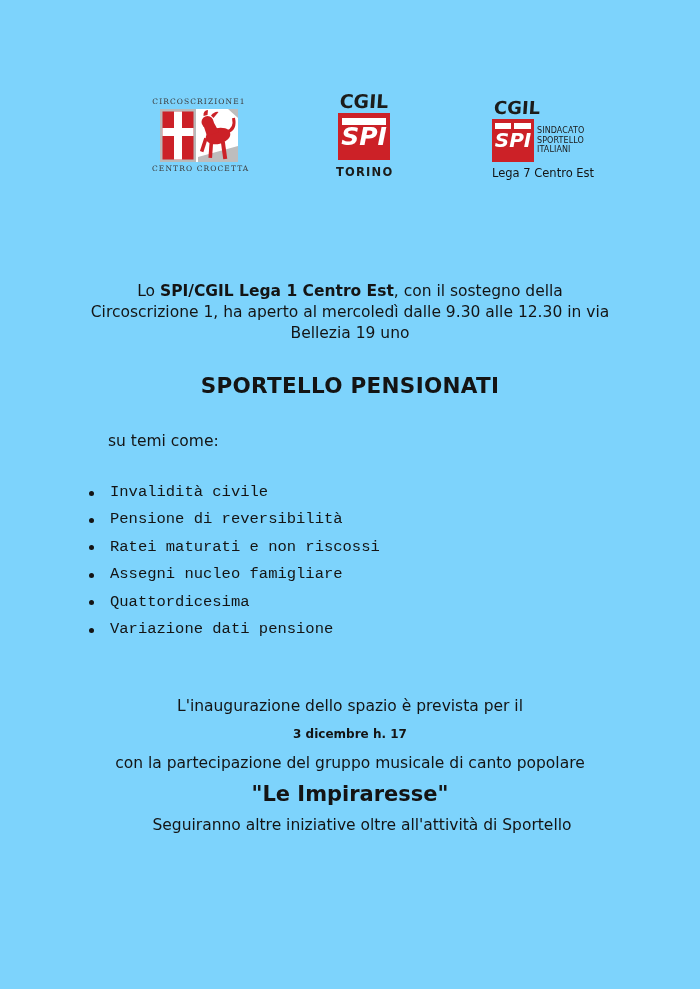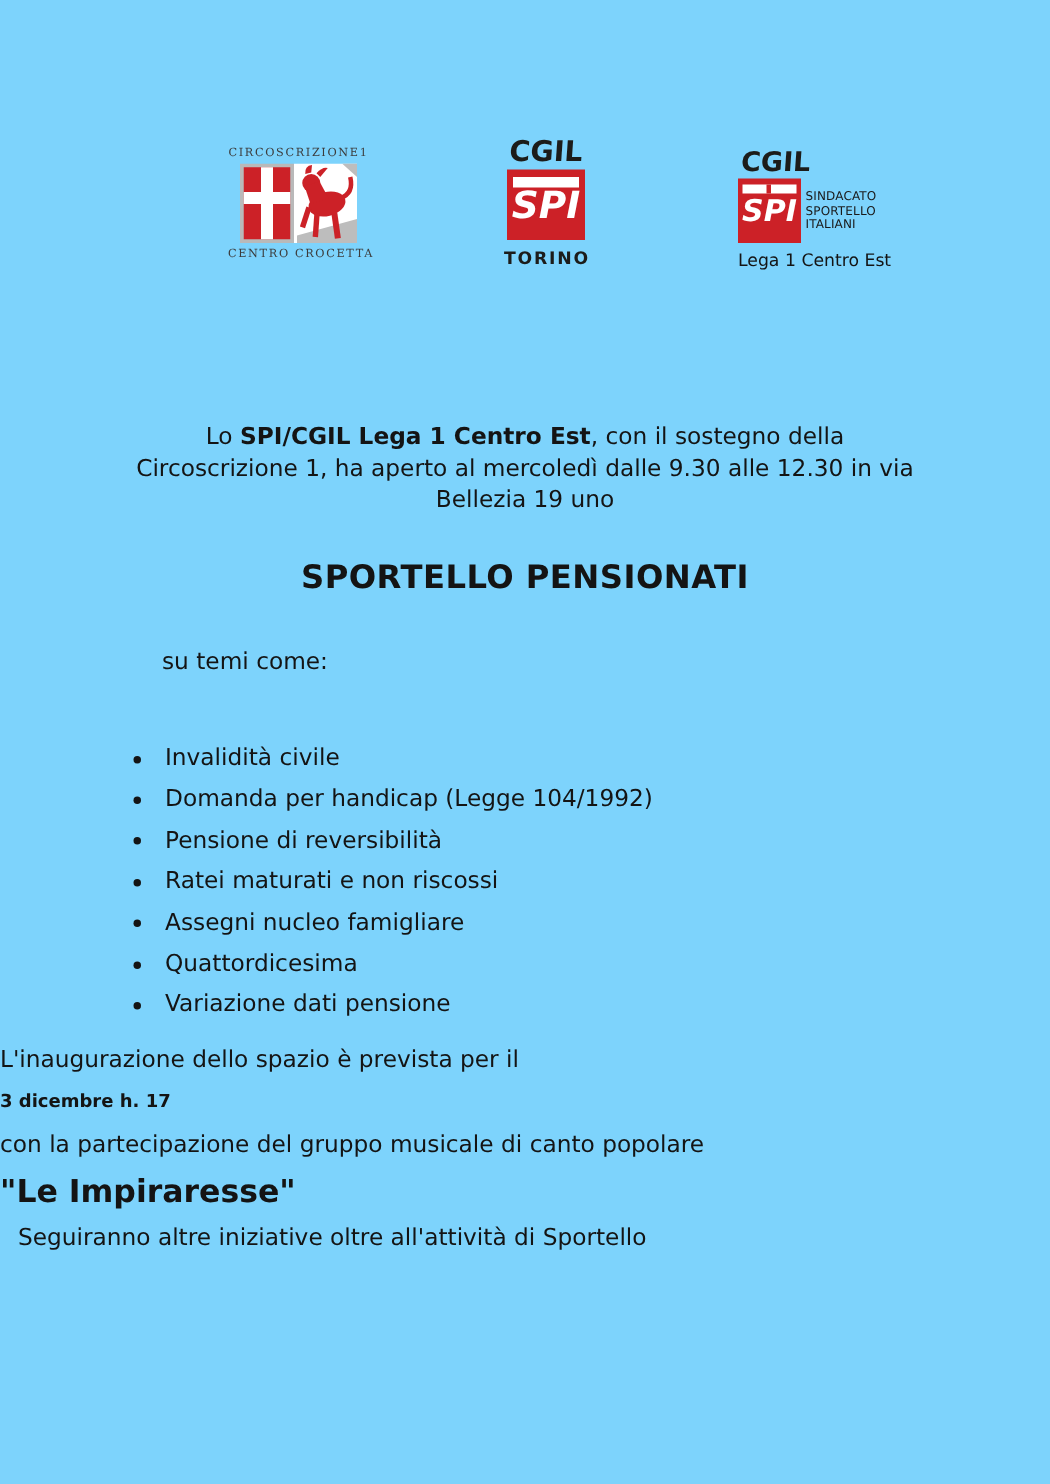--- a/index.html
+++ b/index.html
@@ -49,30 +49,30 @@
   .intro{
     position:absolute;top:281px;left:0;width:700px;margin:0;text-align:center;
     font-size:15.5px;line-height:21px;
   }
   .title{
     position:absolute;top:373px;left:0;width:700px;margin:0;text-align:center;
     font-size:21.5px;font-weight:bold;letter-spacing:0.3px;
   }
   .list-intro{position:absolute;top:432px;left:108px;margin:0;font-size:15.5px;}
   .topics{
-    position:absolute;top:492px;left:88px;margin:0;padding:0;list-style:none;
+    position:absolute;top:479px;left:88px;margin:0;padding:0;list-style:none;font-family:Liberation Mono, monospace;
   }
   .topics li{
     position:relative;font-size:15.5px;line-height:27.4px;padding-left:22px;
   }
   .topics li::before{
     content:"";position:absolute;left:1px;top:11.5px;width:5px;height:5px;
     border-radius:50%;background:#141414;
   }
-  .ev{position:absolute;left:0;width:700px;margin:0;font-size:15.5px;}
+  .ev{position:absolute;left:0;width:700px;margin:0;text-align:center;font-size:15.5px;}
   .ev-1{top:697px;}
   .ev-date{top:727px;font-size:12px;font-weight:bold;}
   .ev-2{top:754px;}
   .ev-group{top:782px;font-size:21px;font-weight:bold;}
   .ev-3{top:817px;}
   .footer-line{top:816px;padding-left:12px;}
 </style>
 </head>
 <body>
 
@@ -123,31 +123,30 @@
         <div class="spi-bar"></div>
         <div class="spi-notch"></div>
         <div class="spi-word">SPI</div>
       </div>
       <div class="side-lines">
         <div>SINDACATO</div>
         <div>SPORTELLO</div>
         <div>ITALIANI</div>
       </div>
     </div>
-    <div class="lega-caption">Lega 1 Centro Est</div>
+    <div class="lega-caption">Lega 7 Centro Est</div>
   </div>
 
   <p class="intro"><span>Lo </span><strong>SPI/CGIL Lega 1 Centro Est</strong><span>, con il sostegno della</span><br><span>Circoscrizione 1, ha aperto al mercoledì dalle 9.30 alle 12.30 in via</span><br><span>Bellezia 19 uno</span></p>
 
   <h1 class="title">SPORTELLO PENSIONATI</h1>
 
   <p class="list-intro">su temi come:</p>
   <ul class="topics">
     <li>Invalidità civile</li>
-    <li>Domanda per handicap (Legge 104/1992)</li>
     <li>Pensione di reversibilità</li>
     <li>Ratei maturati e non riscossi</li>
     <li>Assegni nucleo famigliare</li>
     <li>Quattordicesima</li>
     <li>Variazione dati pensione</li>
   </ul>
 
   <p class="ev ev-1">L'inaugurazione dello spazio è prevista per il</p>
   <p class="ev ev-date">3 dicembre h. 17</p>
   <p class="ev ev-2">con la partecipazione del gruppo musicale di canto popolare</p>

